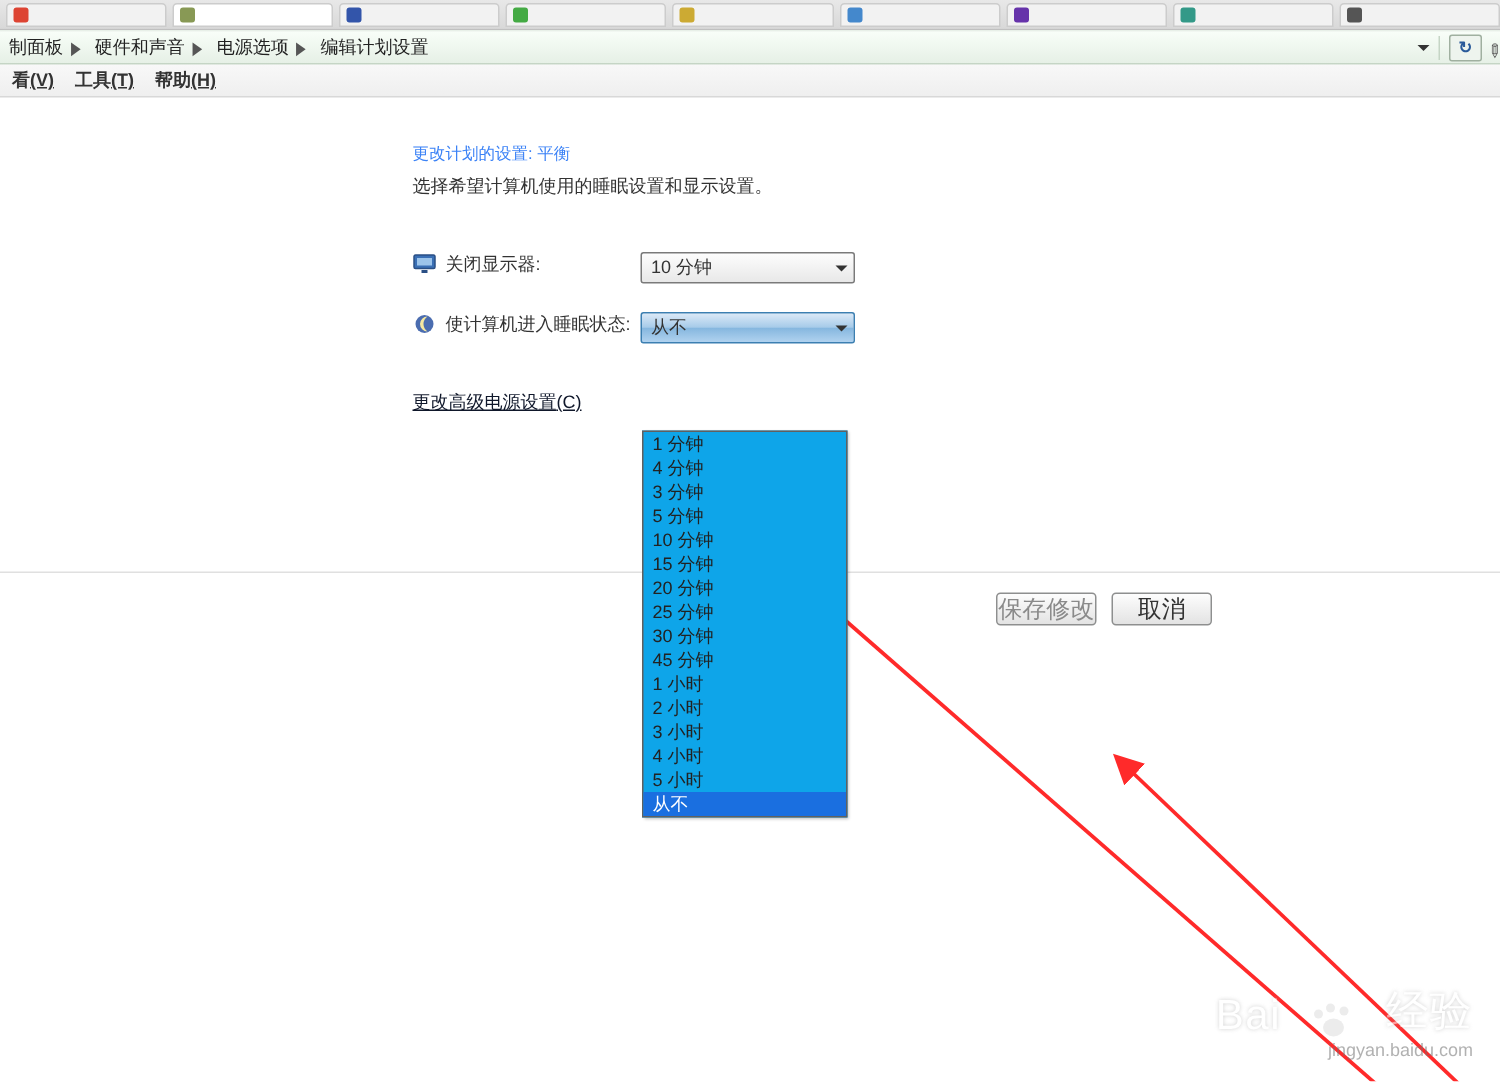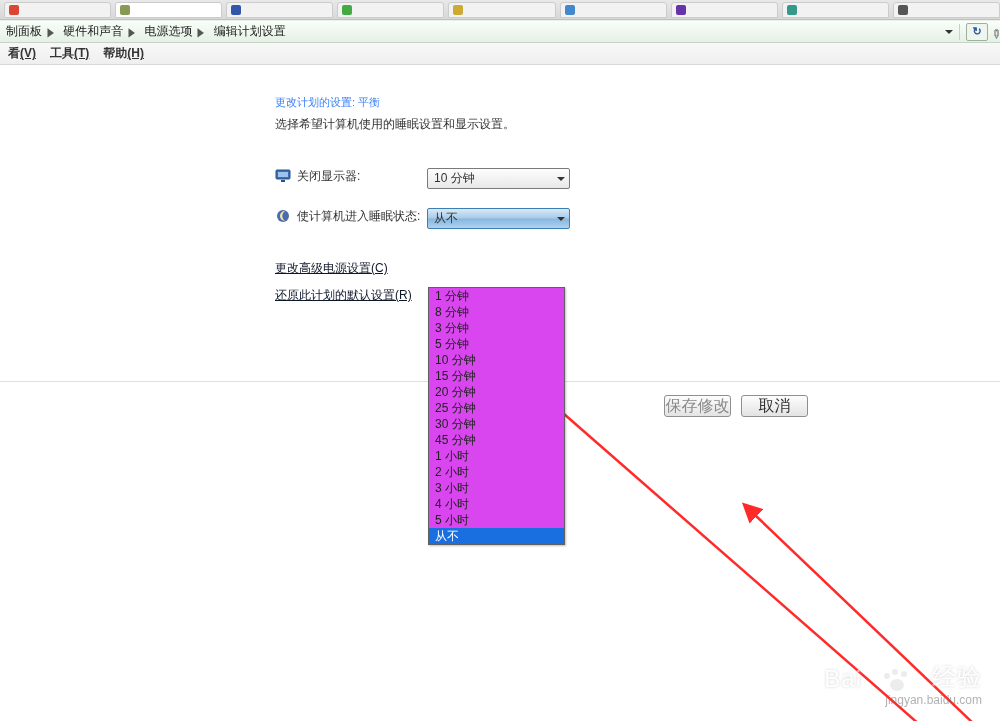--- a/index.html
+++ b/index.html
@@ -117,33 +117,33 @@
   }
   .win-btn.disabled { color: #8a8a8a; }
 
   
   .dropdown-list {
     position: absolute;
     left: 428px;
     top: 222px;
     width: 135px;
     border: 1px solid #606060;
-    background: #d946ef;
+    background: #0ea5e9;
     z-index: 100;
     box-shadow: 1px 1px 2px rgba(0,0,0,0.25);
   }
   .dd-item { padding: 1px 6px; height: 14px; line-height: 14px; color: #222; }
   .dd-item.selected { background: #1a6fe0; color: #fff; }
 
   
   .arrow-svg { position: absolute; pointer-events: none; }
 
   
   .watermark { position: absolute; right: 18px; bottom: 14px; text-align: right; opacity: 0.55; }
-  .wm-main { color: #fff; text-shadow: 0 0 3px #aaa; font-size: 24px; font-weight: normal; letter-spacing: 1px; display: flex; align-items: flex-end; gap: 22px; justify-content: flex-end;}
+  .wm-main { color: #fff; text-shadow: 0 0 3px #aaa; font-size: 28px; font-weight: normal; letter-spacing: 1px; display: flex; align-items: flex-end; gap: 22px; justify-content: flex-end;}
   .wm-sub { color: #737373; font-size: 12px; }
   .paw { width: 26px; height: 24px; position: relative; }
   .paw div { position: absolute; background: #ddd; border-radius: 50%; }
   .paw .p1 { width: 14px; height: 12px; left: 6px; top: 10px; }
   .paw .p2 { width: 6px; height: 6px; left: 0; top: 4px; }
   .paw .p3 { width: 6px; height: 6px; left: 8px; top: 0; }
   .paw .p4 { width: 6px; height: 6px; left: 17px; top: 2px; }
 
   .tri-down {
     width: 0; height: 0; border-left: 4px solid transparent; border-right: 4px solid transparent; border-top: 4px solid #333;
@@ -258,41 +258,36 @@
               <span class="tri-down"></span>
             </div>
         </div>
       </div>
 
       <div class="link-row">
         <span class="blue-link">
           <span>更改高级电源设置</span><span>(C)</span>
         </span>
       </div>
-      <div class="link-row" style="margin-top:10px;">
-        <span class="blue-link">
-          <span>还原此计划的默认设置</span><span>(R)</span>
-        </span>
-      </div>
     </div>
 
     <div class="hr"></div>
 
     <div class="button-row">
       <div class="win-btn disabled">
         <span>保存修改</span>
       </div>
       <div class="win-btn">
         <span>取消</span>
       </div>
     </div>
 
     <div class="dropdown-list" id="dd">
         <div class="dd-item">1 分钟</div>
-        <div class="dd-item">8 分钟</div>
+        <div class="dd-item">4 分钟</div>
         <div class="dd-item">3 分钟</div>
         <div class="dd-item">5 分钟</div>
         <div class="dd-item">10 分钟</div>
         <div class="dd-item">15 分钟</div>
         <div class="dd-item">20 分钟</div>
         <div class="dd-item">25 分钟</div>
         <div class="dd-item">30 分钟</div>
         <div class="dd-item">45 分钟</div>
         <div class="dd-item">1 小时</div>
         <div class="dd-item">2 小时</div>

